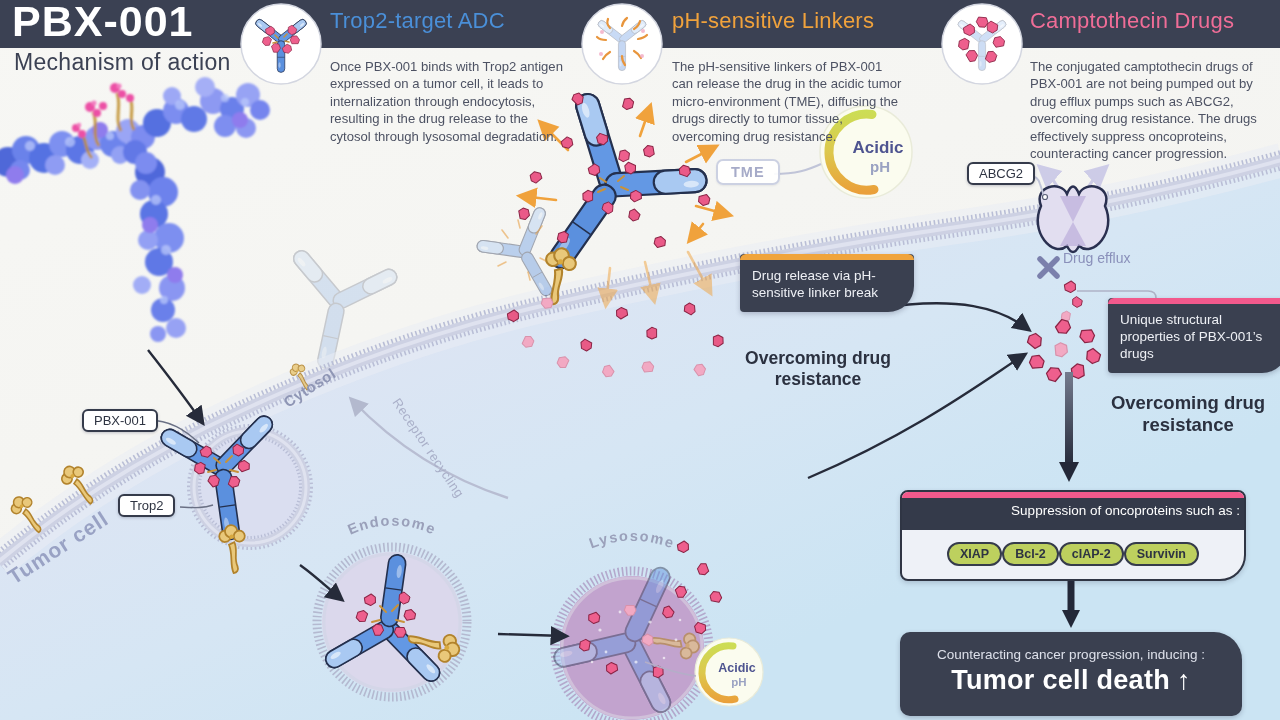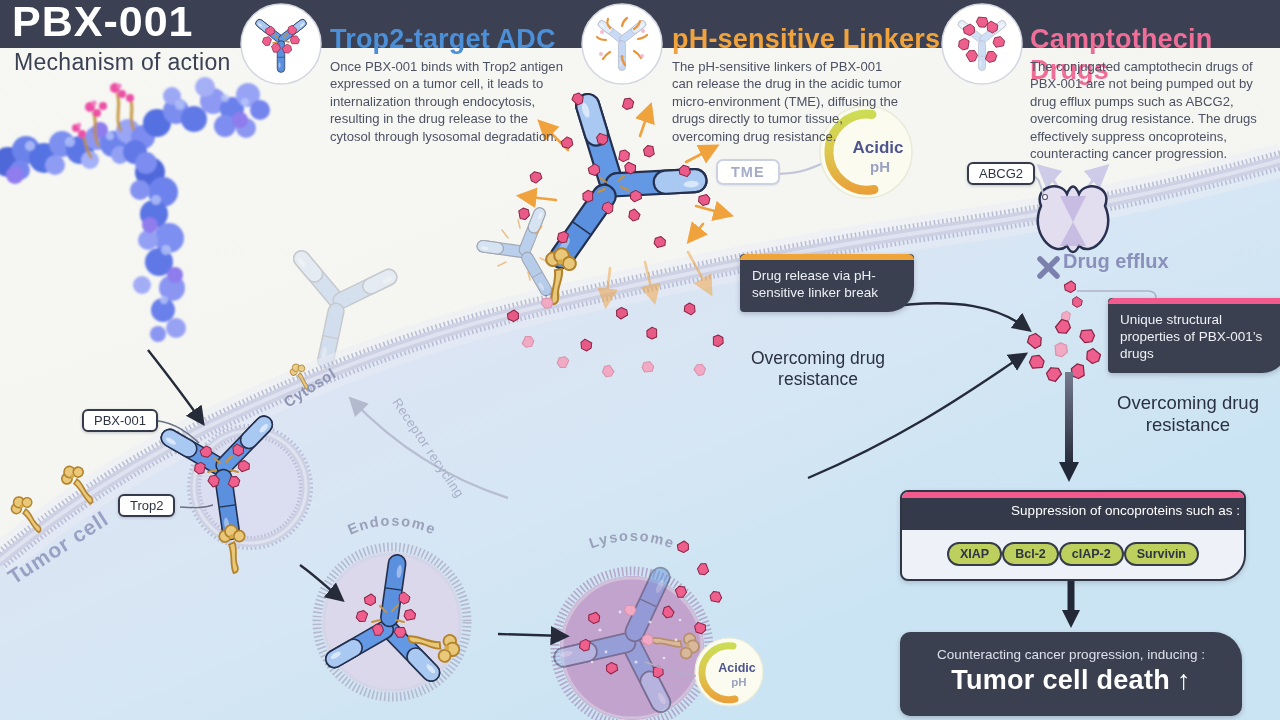--- a/index.html
+++ b/index.html
@@ -4,39 +4,39 @@
 <style>
   html,body{margin:0;padding:0;}
   #app{position:relative;width:1280px;height:720px;overflow:hidden;
        background:linear-gradient(160deg,#f7f7f4 0%,#f4f4f1 60%,#f1f2f0 100%);
        font-family:"Liberation Sans",sans-serif;}
   #scene{position:absolute;inset:0;z-index:1;font-family:"Liberation Sans",sans-serif;}
   .ov{position:absolute;z-index:2;}
   .bar{left:0;top:0;width:1280px;height:48px;background:#3b4153;}
   .product{left:12px;top:-3px;font-size:43px;font-weight:800;letter-spacing:1px;color:#ffffff;}
   .subtitle{left:14px;top:49px;font-size:23px;font-weight:400;color:#3b4153;letter-spacing:.3px;}
-  .sec-title{top:24px;font-size:27px;font-weight:700;letter-spacing:.2px;}
+  .sec-title{top:8px;font-size:22px;font-weight:400;letter-spacing:.2px;}
   .sec-desc{top:58px;font-size:13.1px;line-height:1.33;color:#4d5263;}
   .icon-wrap{z-index:3;}
   .tag{background:#ffffff;border:2px solid #353b4b;border-radius:6px;
        font-weight:normal;font-size:13px;color:#2e3442;padding:2px 10px;
        box-shadow:0 1px 3px rgba(40,45,70,.25);white-space:nowrap;}
   .tag-lite{background:rgba(255,255,255,.92);border:2px solid #ccd1e2;border-radius:7px;
        font-weight:bold;font-size:14.5px;color:#a6abc8;padding:3px 13px;letter-spacing:1px;
        box-shadow:0 1px 2px rgba(40,45,70,.08);}
   .callout{background:#3a4050;color:#eef0f5;border-radius:4px;font-size:13.5px;
        line-height:1.27;padding:13px 12px 11px 12px;box-shadow:0 2px 5px rgba(40,45,70,.25);}
   .strip{position:absolute;top:0;left:0;right:0;height:6px;border-radius:6px 6px 0 0;}
   .co-a{left:740px;top:254px;width:150px;border-bottom-right-radius:26px;}
   .co-b{left:1108px;top:298px;width:156px;border-bottom-right-radius:26px;}
   .co-c{left:638px;top:455px;width:146px;font-size:12.8px;border-bottom-right-radius:24px;}
-  .sub{font-weight:400;color:#2b3140;text-align:center;font-size:17.5px;line-height:1.2;}
+  .sub{font-weight:700;color:#2b3140;text-align:center;font-size:17.5px;line-height:1.2;}
   .sub-a{left:730px;top:348px;width:176px;}
   .sub-b{left:1094px;top:392px;width:188px;font-size:18.5px;}
-  .efflux{left:1063px;top:250px;font-size:20px;font-weight:700;color:#8a90ba;}
+  .efflux{left:1063px;top:250px;font-size:14px;font-weight:400;color:#8a90ba;}
   .sup{left:900px;top:490px;width:342px;border:2px solid #2f3544;border-radius:8px 8px 26px 8px;
        overflow:hidden;background:#eef1f7;box-shadow:0 2px 5px rgba(40,45,70,.2);}
   .sup-strip{height:6px;background:#f2598c;}
   .sup-head{background:#343a4a;color:#fff;font-size:13.5px;text-align:right;padding:5px 4px 12px 4px;}
   .sup-body{display:flex;justify-content:center;align-items:center;padding:12px 6px 13px 6px;}
   .pill{background:#bdd05e;border:2px solid #353b4b;border-radius:14px;font-weight:bold;
        font-size:12.5px;color:#2e3442;padding:3px 11px;white-space:nowrap;}
   .outcome{left:900px;top:632px;width:342px;height:84px;background:#3a4050;
        border-radius:10px 28px 10px 10px;text-align:center;color:#fff;
        box-shadow:0 2px 5px rgba(40,45,70,.25);}

